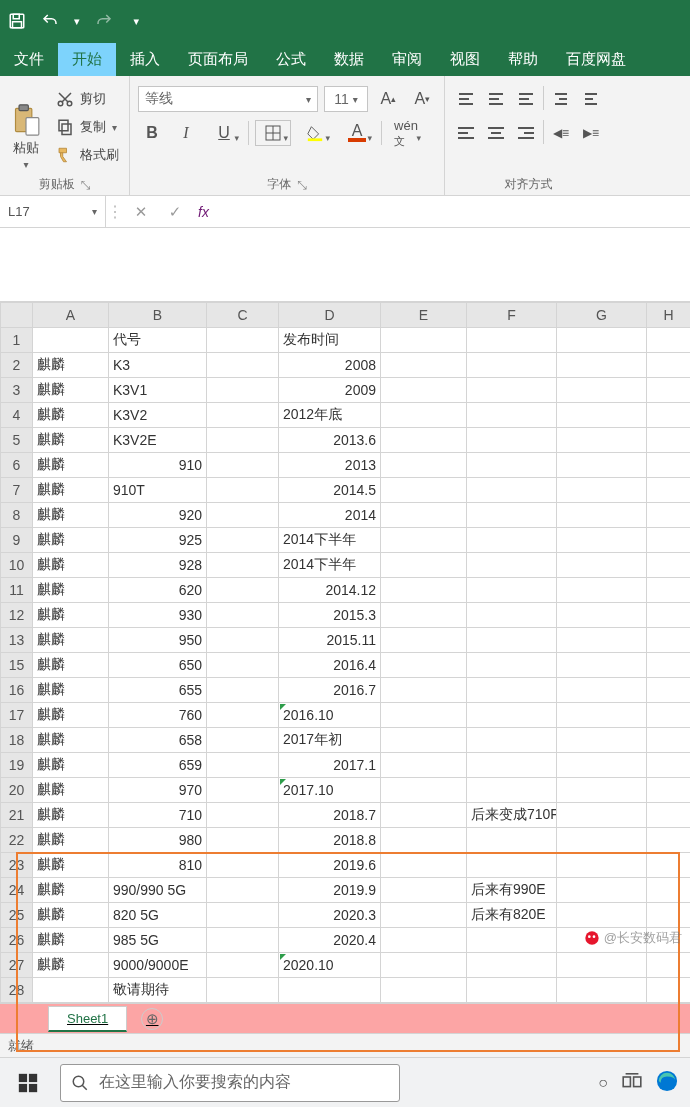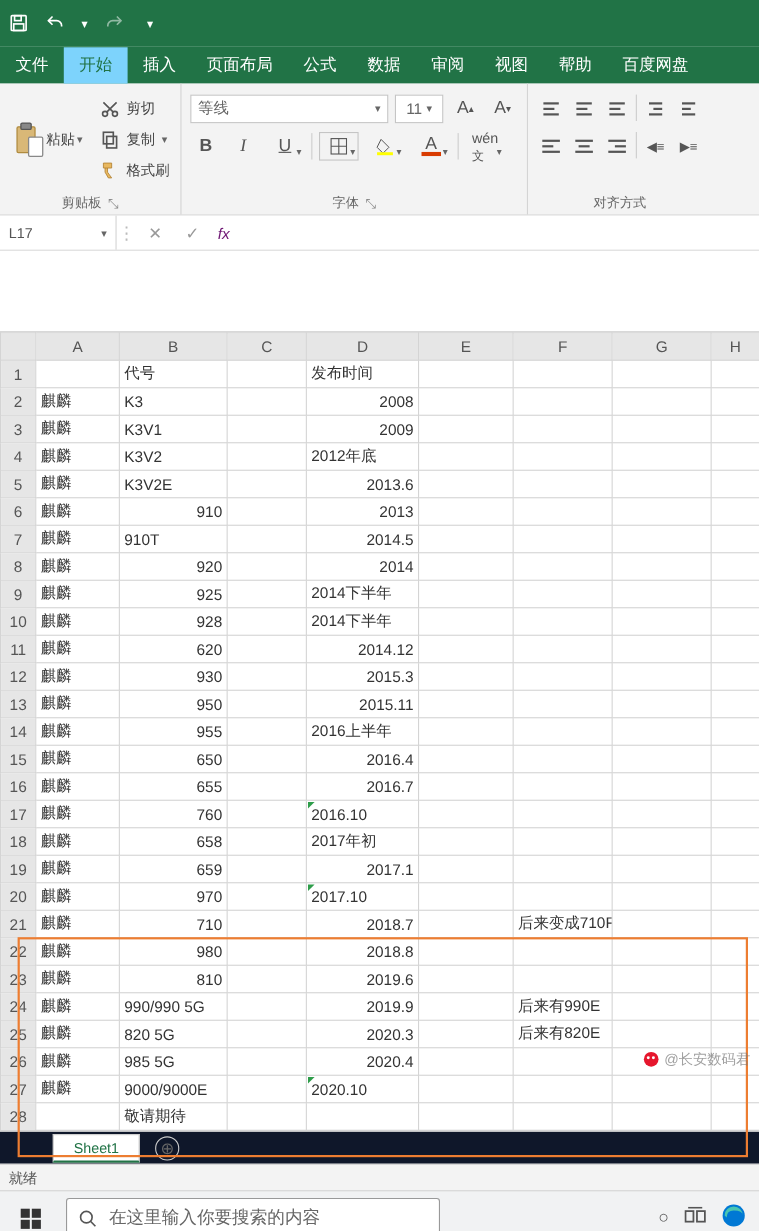--- a/index.html
+++ b/index.html
@@ -48,21 +48,21 @@
   text-align: center;
   font-size: 12px;
   color: #666;
   padding-top: 4px;
   display: flex;
   align-items: center;
   justify-content: center;
   gap: 6px;
 }
 .launcher { font-size: 12px; color: #888; }
-.paste-big { display: flex; flex-direction: row; align-items: center; justify-content: flex-end; gap:2px; padding: 2px 6px;}
+.paste-big { display: flex; flex-direction: column; align-items: center; justify-content: flex-end; gap:2px; padding: 2px 6px;}
 .paste-big .ic { width:28px; height:34px; }
 .paste-label { font-size: 13px; color:#444; }
 .clip-side { display:flex; flex-direction:column; gap:6px; justify-content:center;}
 .clip-item { display:flex; align-items:center; gap:6px; font-size:13px; color:#444; padding:2px 4px;}
 .ic16 { width:18px; height:18px; display:inline-block; }
 .font-col { display:flex; flex-direction:column; gap:8px; padding:4px 2px; }
 .frow { display:flex; align-items:center; gap:6px; }
 .sel { border:1px solid #c5c5c5; background:#fff; height:26px; display:flex; align-items:center; padding:0 6px; font-size:14px; color:#666;}
 .sel .caret { margin-left:auto; font-size:10px; color:#666;}
 .fontname { width:180px; }
@@ -87,21 +87,21 @@
 .sheet { position:relative; }
 table.grid { border-collapse:collapse; width:100%; table-layout:fixed;}
 table.grid th, table.grid td { border:1px solid #d4d4d4; height:25px; font-size:14px; color:#333; padding:0 4px; white-space:nowrap; overflow:hidden;}
 table.grid th { background:#e6e6e6; font-weight:normal; color:#555; text-align:center;}
 table.grid .rh { background:#e6e6e6; text-align:center; color:#555; width:32px;}
 .corner { background:#e6e6e6; width:32px;}
 td.ra { text-align:right; }
 td.la { text-align:left; }
 .rh.sel-row { background:#d3d3d3;margin-top:39px;}
 .hl-box { position:absolute; border:2px solid #ed7d31; pointer-events:none;}
-.sheet-tabs { height:30px; background:#0f172a; border-top:1px solid #d4d4d4; display:flex; align-items:center; padding-left:48px; gap:6px;}
+.sheet-tabs { height:30px; background:#fca5a5; border-top:1px solid #d4d4d4; display:flex; align-items:center; padding-left:48px; gap:6px;text-decoration:underline;}
 .sheet-tab { background:#fff; border:1px solid #ccc; border-bottom:2px solid #217346; padding:4px 18px; font-size:13px; color:#217346;}
 .addsheet { width:22px; height:22px; border:1px solid #ccc; border-radius:50%; display:flex; align-items:center; justify-content:center; color:#666; font-size:15px; margin-left:8px;}
 .status-bar { height:24px; background:#f3f3f3; border-top:1px solid #d4d4d4; font-size:13px; color:#555; display:flex; align-items:center; padding:0 8px;}
 .taskbar { height:50px; background:#f1f2f3; border-top:1px solid #d4d4d4; display:flex; align-items:center; padding:0 4px; gap:8px;}
 .winbtn { width:48px; height:100%; display:flex; align-items:center; justify-content:center;}
 .searchbox { flex:0 0 340px; height:38px; background:#fff; border:1px solid #999; border-radius:3px; display:flex; align-items:center; padding:0 10px; gap:10px; color:#666; font-size:16px;}
 .tray { margin-left:auto; display:flex; align-items:center; gap:14px; color:#555; font-size:16px; padding-right:8px;}
 .watermark { position:absolute; right:8px; bottom:56px; font-size:13px; color:rgba(120,120,120,0.7); display:flex; align-items:center; gap:4px;}
 .green-tri { width:0; height:0; border-style:solid; border-width:6px 6px 0 0; border-color:#2e9d4a transparent transparent transparent; position:absolute; left:1px; top:1px;}
 td { position:relative; }
@@ -501,31 +501,20 @@
           <td class="la">麒麟</td>
           <td class="ra">950</td>
           <td></td>
           <td class="ra">2015.11</td>
           <td></td>
           <td></td>
           <td></td>
           <td></td>
         </tr>
         <tr>
-          <td class="rh">14</td>
-          <td class="la">麒麟</td>
-          <td class="ra">955</td>
-          <td></td>
-          <td class="la">2016上半年</td>
-          <td></td>
-          <td></td>
-          <td></td>
-          <td></td>
-        </tr>
-        <tr>
           <td class="rh">15</td>
           <td class="la">麒麟</td>
           <td class="ra">650</td>
           <td></td>
           <td class="ra">2016.4</td>
           <td></td>
           <td></td>
           <td></td>
           <td></td>
         </tr>

